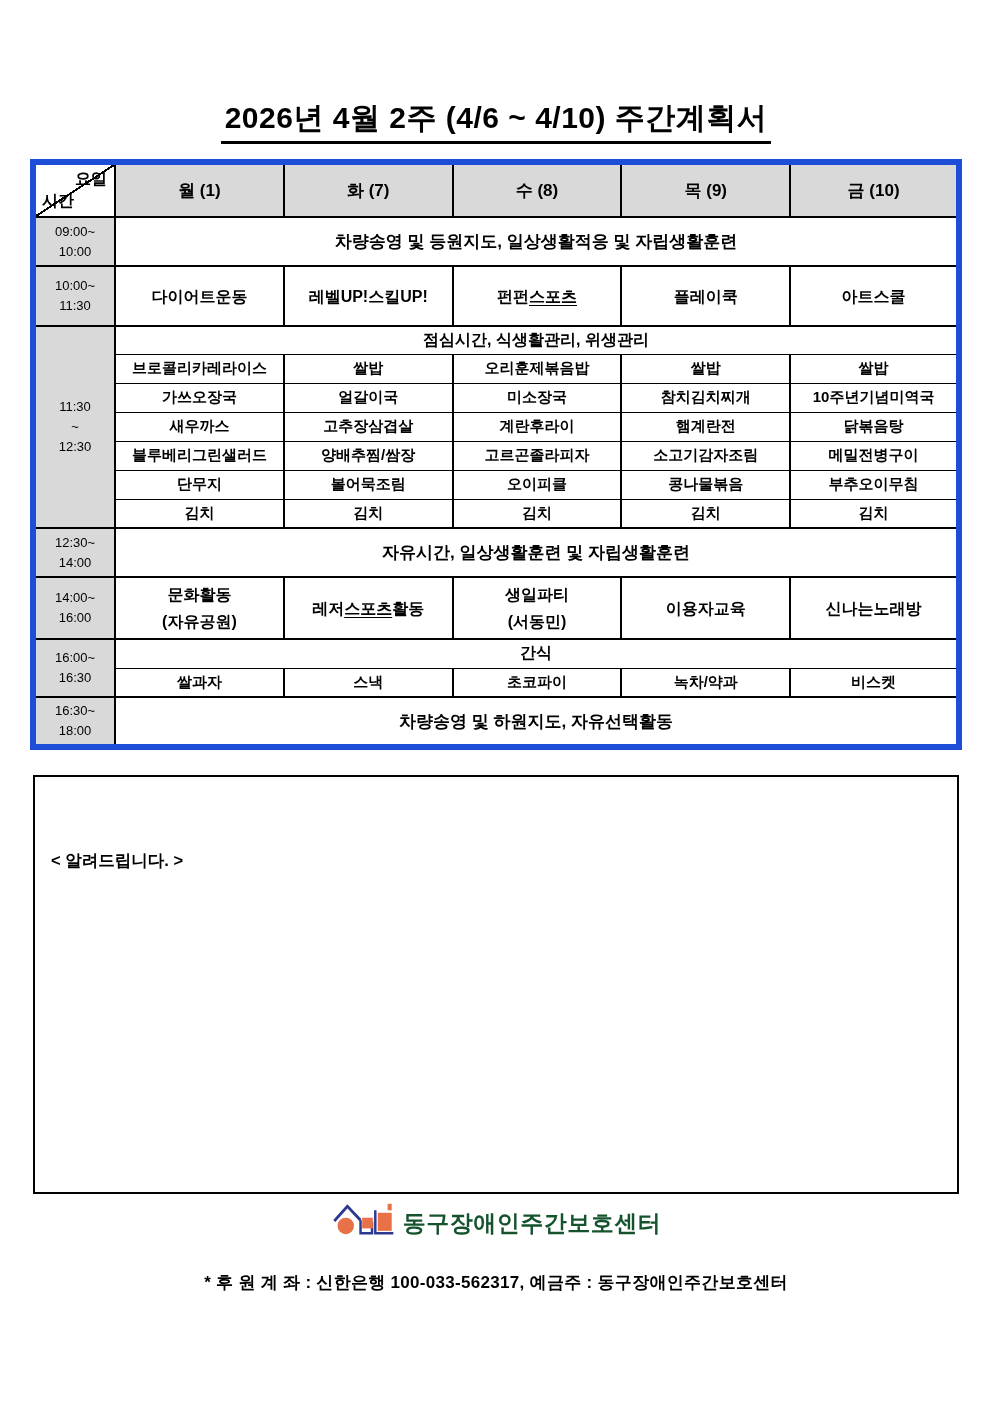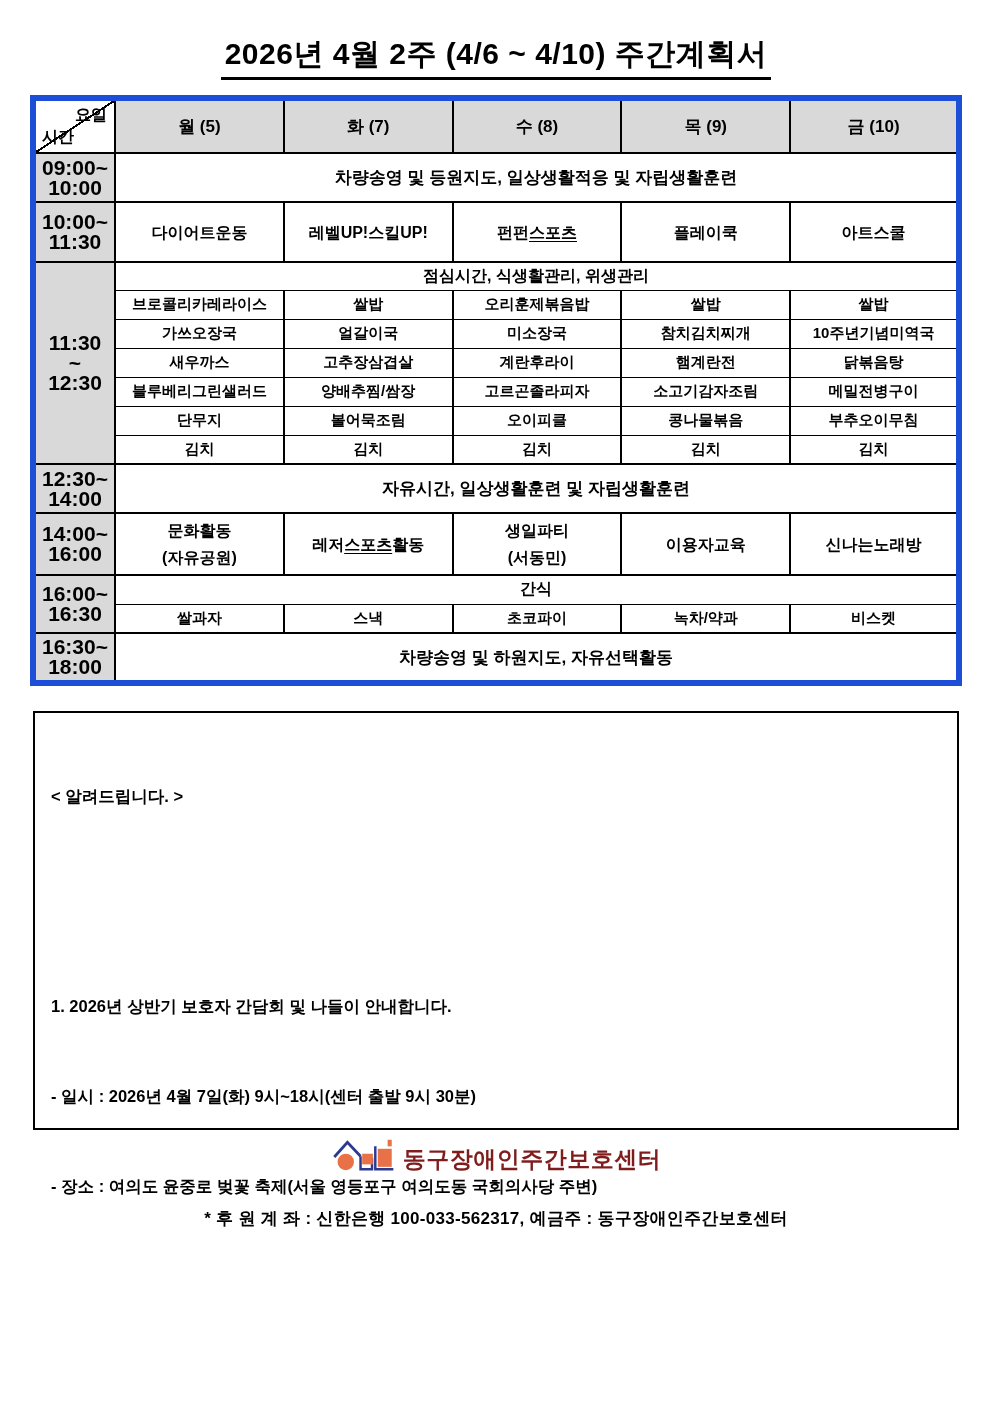--- a/index.html
+++ b/index.html
@@ -8,21 +8,21 @@
   .page {
     position: relative;
     width: 992px;
     height: 1403px;
     margin: 0 auto;
     background: #fff;
     overflow: hidden;
   }
 
   
-  .title-wrap { padding-top: 36px; text-align: center; }
+  .title-wrap { padding-top: 100px; text-align: center; }
   .title {
     display: inline-block;
     font-size: 30px;
     font-weight: 800;
     letter-spacing: 0.5px;
     border-bottom: 3px solid #000;
     padding: 0 4px 5px 4px;
     line-height: 1.2;
   }
 
@@ -37,22 +37,22 @@
   .sched th, .sched td {
     border: 2px solid #000;
     text-align: center;
     vertical-align: middle;
     overflow: hidden;
     padding: 0 2px;
   }
   .sched .gray { background: #d9d9d9; }
   .sched th { font-size: 17px; font-weight: 700; }
   .time-cell {
-    font-size: 21px;
-    font-weight: 700;
+    font-size: 13px;
+    font-weight: 400;
     white-space: pre-line;
     line-height: 20px;
     background: #d9d9d9;
   }
   .act-cell { font-size: 16px; font-weight: 600; white-space: pre-line; line-height: 27px; }
   .span-cell { font-size: 17px; font-weight: 600; margin-left: 20px; }
   .menu-cell { font-size: 15px; font-weight: 600; }
   .hdr-cell  { font-size: 16px; font-weight: 600; }
 
   .row-header th { height: 55px; }
@@ -97,21 +97,21 @@
 
   
   .logo-row {
     margin-top: 7px;
     display: flex;
     align-items: center;
     justify-content: center;
     gap: 8px;
     height: 44px;
   }
-  .logo-text { font-size: 23px; font-weight: 800; color: #7f1d1d; letter-spacing: 0.5px; }
+  .logo-text { font-size: 23px; font-weight: 800; color: #14532d; letter-spacing: 0.5px; }
   .contact-line {
     text-align: center;
     font-size: 17px;
     font-weight: 600;
     letter-spacing: 0.3px;
     margin-top: 26px;
   }
   .contact-line.first { margin-top: 13px; }
 </style>
 </head>
@@ -132,21 +132,21 @@
         <col style="width:168.8px">
         <col style="width:168.8px">
     </colgroup>
 
     <tbody>
         <tr class="row-header">
       <th class="corner">
         <span class="lbl-day">요일</span>
         <span class="lbl-time">시간</span>
       </th>
-      <th class="gray">월 (5)</th>
+      <th class="gray">월 (1)</th>
       <th class="gray">화 (7)</th>
       <th class="gray">수 (8)</th>
       <th class="gray">목 (9)</th>
       <th class="gray">금 (10)</th>
     </tr>
 
     <tr class="r-span1">
       <td class="time-cell">09:00~
 10:00</td>
       <td class="span-cell" colspan="5">차량송영 및 등원지도, 일상생활적응 및 자립생활훈련</td>
@@ -245,25 +245,20 @@
     <tr class="r-evening">
       <td class="time-cell">16:30~
 18:00</td>
       <td class="span-cell" colspan="5">차량송영 및 하원지도, 자유선택활동</td>
     </tr>
   </tbody>
     </table>
 
   <div class="notice">
     <div class="heading">&lt; 알려드립니다. &gt;</div>
-    <div class="item">
-      <div>1. 2026년 상반기 보호자 간담회 및 나들이 안내합니다.</div>
-      <div>- 일시 : 2026년 4월 7일(화) 9시~18시(센터 출발 9시 30분)</div>
-      <div>- 장소 : 여의도 윤중로 벚꽃 축제(서울 영등포구 여의도동 국회의사당 주변)</div>
-    </div>
     <div class="item">
       
       
       
     </div>
     
     
   </div>
 
   <div class="logo-row">

